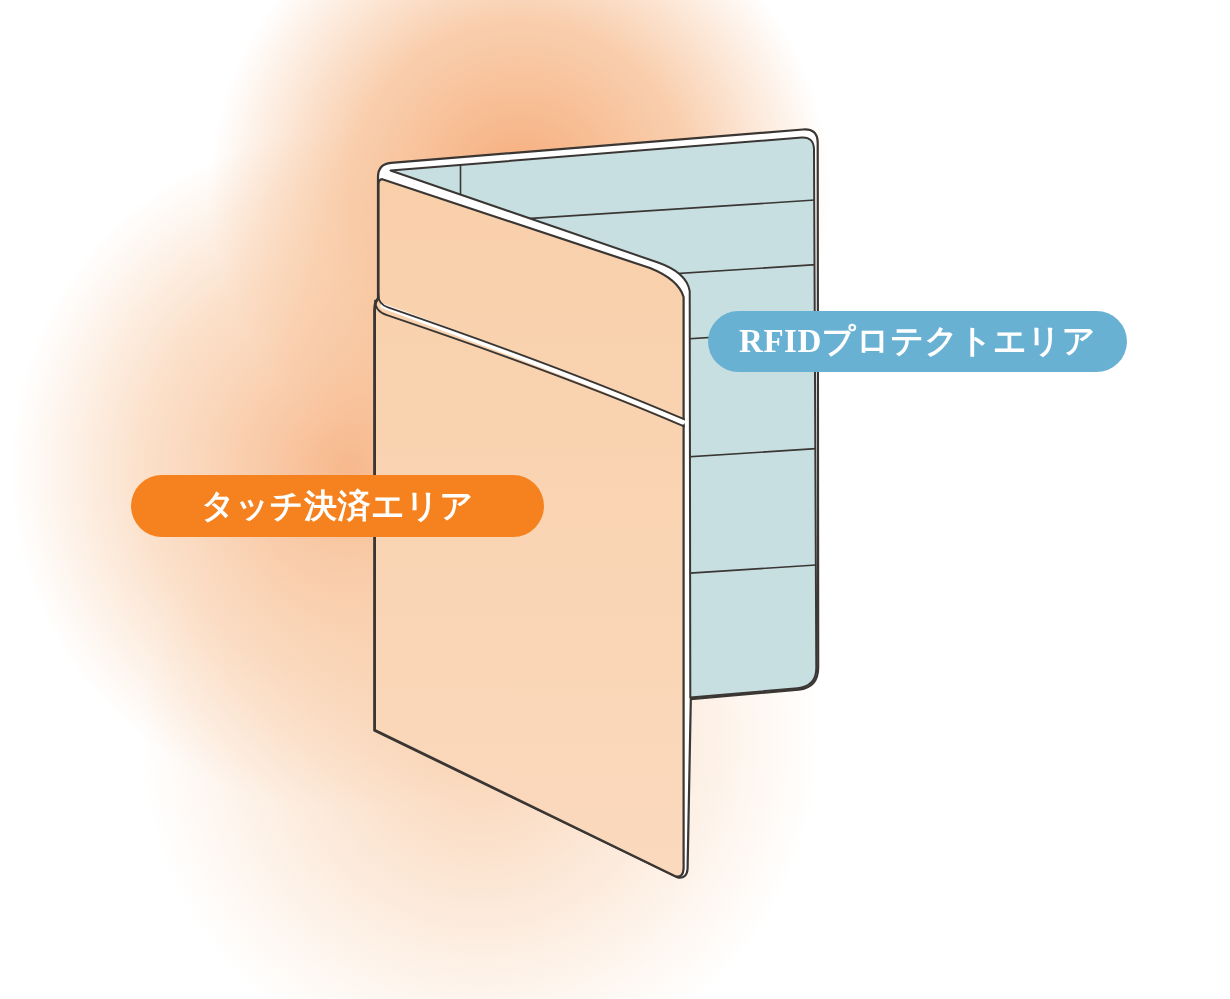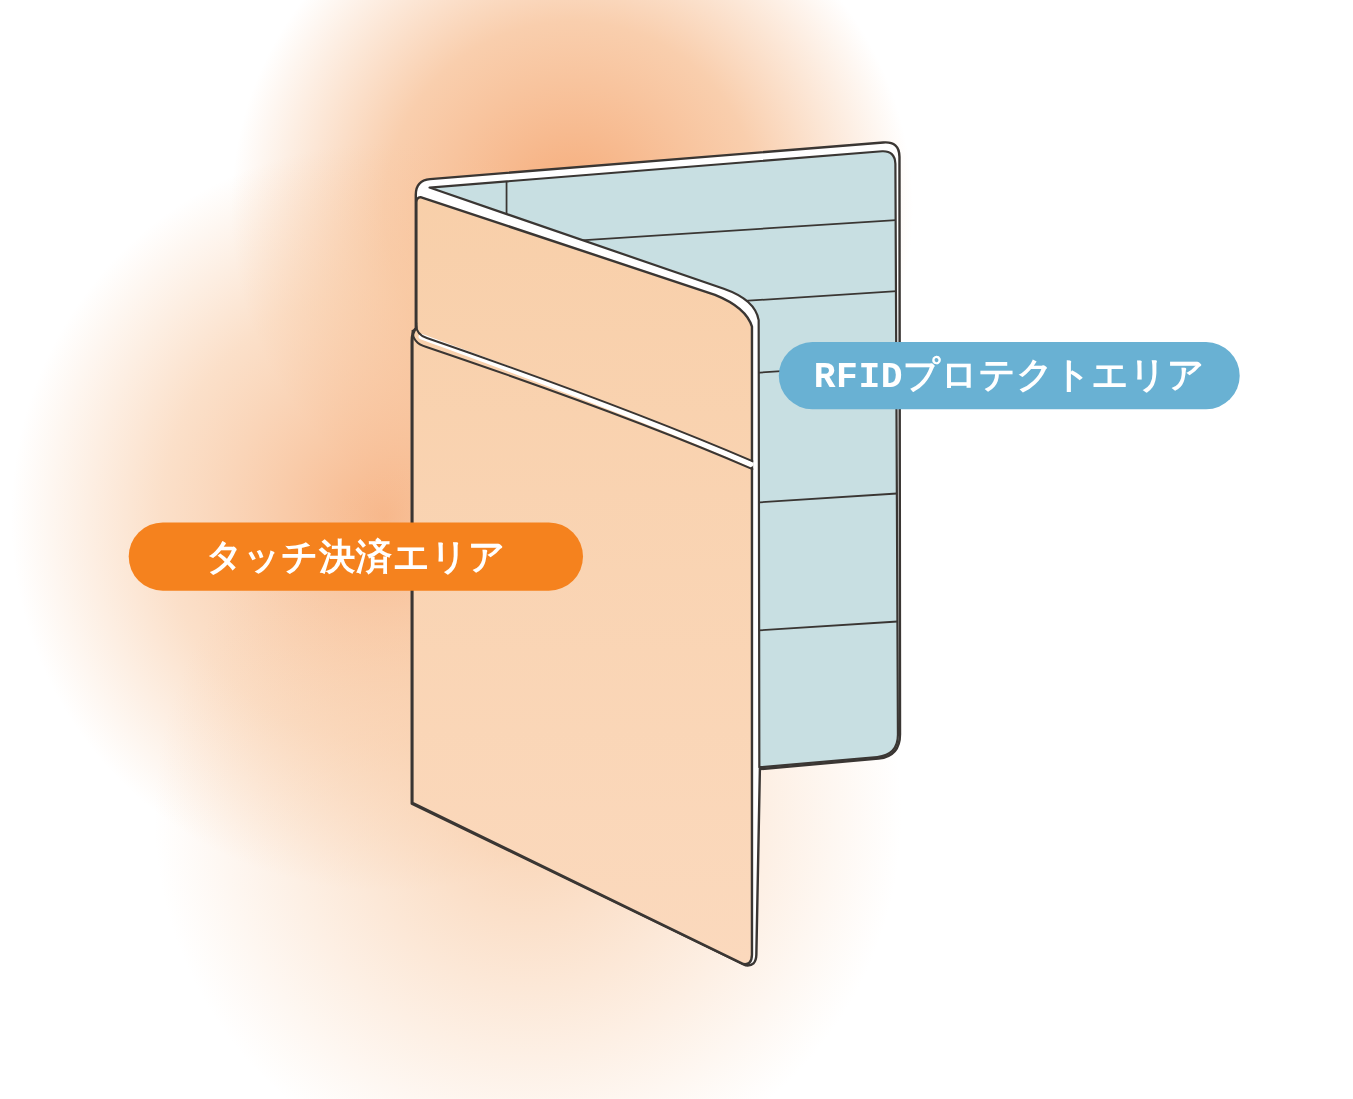--- a/index.html
+++ b/index.html
@@ -13,24 +13,24 @@
   .stage svg{position:absolute;left:0;top:0;}
   .pill{
     position:absolute;
     display:flex;align-items:center;justify-content:center;
     color:#fff;
     font-weight:bold;
     font-size:33px;
     letter-spacing:0.5px;
     border-radius:40px;
     white-space:nowrap;
-    font-family:Liberation Mono, monospace;
+    font-family:Liberation Serif, serif;
   }
   .pill-rfid{left:708px;top:311px;width:419px;height:61px;}
-  .pill-touch{left:117px;top:475px;width:413px;height:62px;}
+  .pill-touch{left:131px;top:475px;width:413px;height:62px;}
 </style>
 </head>
 <body>
 
 <div class="stage">
 
   <svg width="1230" height="999" viewBox="0 0 1230 999">
     <defs>
       <radialGradient id="g1" cx="520" cy="190" r="310" gradientUnits="userSpaceOnUse">
         <stop offset="0" stop-color="#F5A671" stop-opacity="0.95"></stop>

